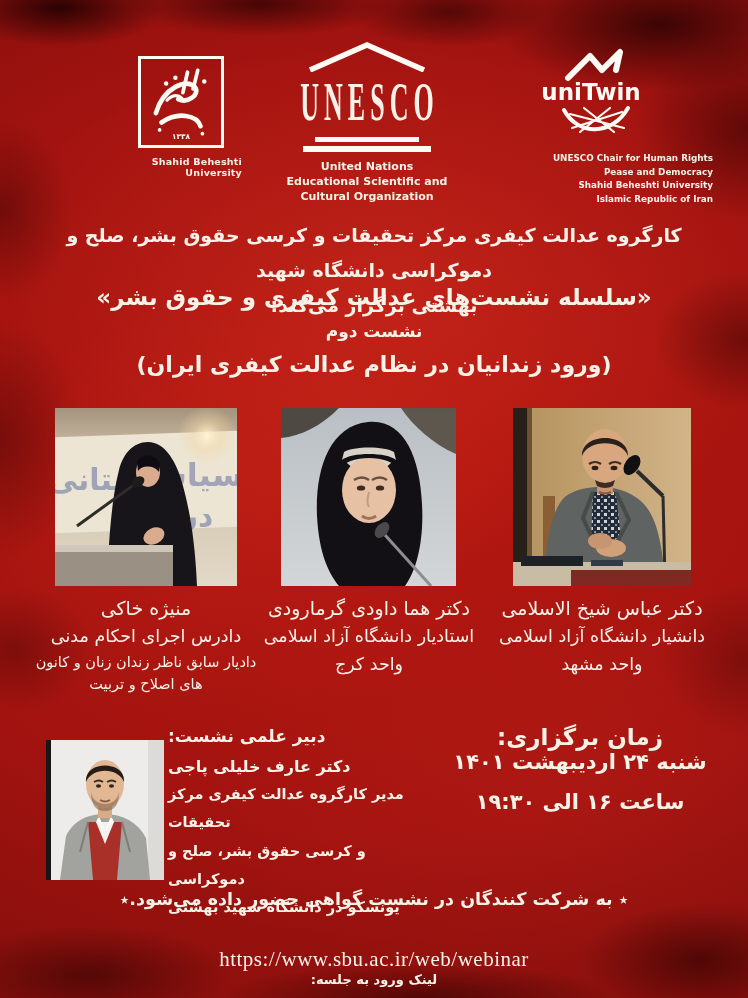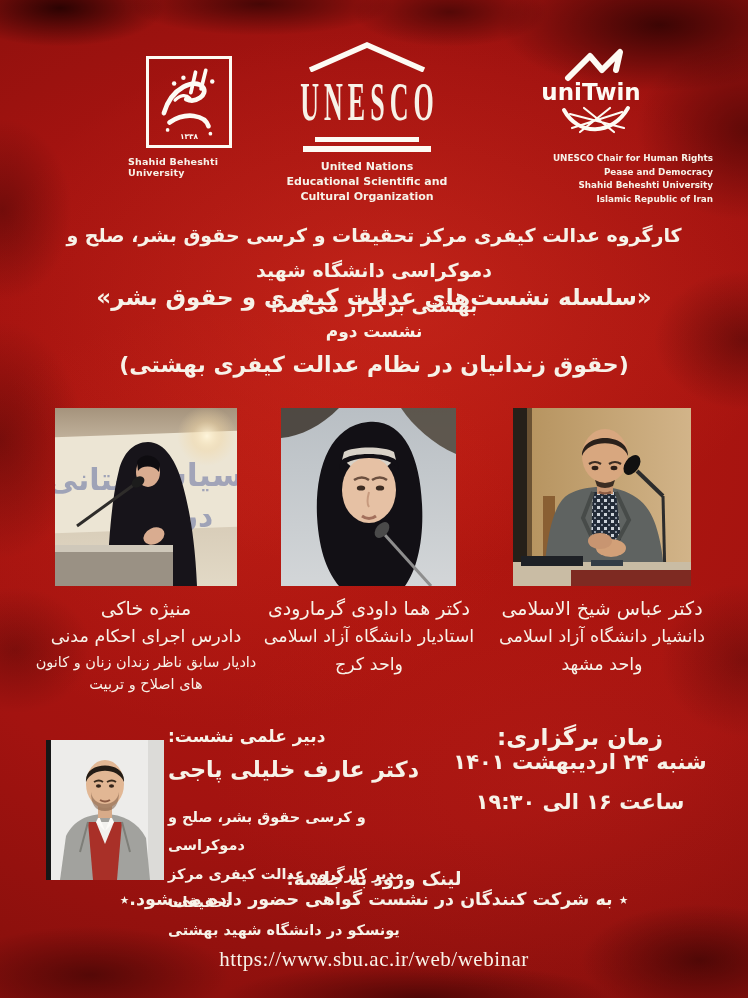--- a/index.html
+++ b/index.html
@@ -24,21 +24,21 @@
     radial-gradient(120px 110px at 745px 660px, rgba(40,2,2,.32), transparent 70%),
     radial-gradient(200px 70px at 90px 975px, rgba(30,0,0,.5), transparent 70%),
     radial-gradient(280px 50px at 420px 998px, rgba(30,0,0,.55), transparent 70%),
     radial-gradient(170px 80px at 700px 960px, rgba(30,0,0,.55), transparent 70%);
   }
   .abs{position:absolute}
   .rtl{direction:rtl}
   .ctr{text-align:center}
 
   
-  .sbu{left:128px;top:56px;width:122px;text-align:left}
+  .sbu{left:120px;top:56px;width:122px;text-align:right}
   .sbu-seal{width:86px;height:92px;margin:0 auto;border:3px solid #fdfbf4;display:block}
   .sbu-caption{font-size:9.5px;font-weight:bold;margin-top:8px;letter-spacing:.2px}
 
   .unesco{left:283px;top:42px;width:168px;text-align:center}
   .unesco-word{font-family:"Liberation Serif",serif;font-weight:bold;font-size:26px;letter-spacing:5px;
     transform:scaleY(2.15);transform-origin:center top;height:58px;line-height:1;margin-top:3px;padding-left:5px}
   .unesco-bar{background:#fdfbf4;margin:0 auto}
   .unesco-b1{width:104px;height:5px;margin-top:4px}
   .unesco-b2{width:128px;height:6px;margin-top:4px}
   .unesco-caption{font-size:11px;font-weight:bold;line-height:1.35;margin-top:8px}
@@ -64,29 +64,29 @@
   .cap .r1,.cap .r2{font-size:14.5px;line-height:1.55}
   .cap2 .r1,.cap3 .r1{font-size:17.5px;}
   .cap1{left:20px;width:252px}
   .cap2{left:260px;width:218px}
   .cap3{left:488px;width:228px}
 
   
   .sec-photo{left:46px;top:740px}
   .secretary{left:168px;top:726px;width:272px;text-align:left;font-weight:bold}
   .secretary .label{font-size:17px;margin-bottom:11px}
-  .secretary .name{font-size:22px;margin-bottom:21px}
+  .secretary .name{font-size:16px;margin-bottom:4px}
   .secretary .role{font-size:14.5px;line-height:1.95}
   .schedule{left:452px;top:724px;width:256px;text-align:center;font-weight:bold}
   .schedule .heading{font-size:23px;margin-bottom:0}
   .schedule .line{font-size:21px;margin-bottom:16px}
 
   
   .note{left:24px;top:889px;width:700px;font-size:17.5px;font-weight:bold}
-  .link-label{left:24px;top:868px;width:700px;font-size:18px;font-weight:bold}
+  .link-label{left:24px;top:972px;width:700px;font-size:13px;font-weight:bold}
   .url{left:24px;top:947px;width:700px;font-size:21px;font-family:"Liberation Serif",serif;text-align:center;letter-spacing:.5px}
 
   svg text{font-family:"DejaVu Sans",sans-serif}
 </style>
 </head>
 <body>
 
 <div class="poster">
 
   <div class="abs sbu">
@@ -140,21 +140,21 @@
       <div>Islamic Republic of Iran</div>
     </div>
   </div>
 
   <div class="abs organizer rtl ctr">
     <div>کارگروه عدالت کیفری مرکز تحقیقات و کرسی حقوق بشر، صلح و دموکراسی دانشگاه شهید</div>
     <div>بهشتی برگزار می‌کند:</div>
   </div>
   <h1 class="abs series rtl ctr">«سلسله نشست‌های عدالت کیفری و حقوق بشر»</h1>
   <div class="abs session rtl ctr">نشست دوم</div>
-  <h2 class="abs topic rtl ctr">(حقوق زندانیان در نظام عدالت کیفری بهشتی)</h2>
+  <h2 class="abs topic rtl ctr">(ورود زندانیان در نظام عدالت کیفری ایران)</h2>
 
   <svg class="abs photo ph1" width="182" height="178" viewBox="0 0 182 178">
     <defs>
       <radialGradient id="flare1">
           <stop offset="0" stop-color="#fff6dc" stop-opacity=".95"></stop>
           <stop offset=".5" stop-color="#f2d8a6" stop-opacity=".45"></stop>
           <stop offset="1" stop-color="#f2d8a6" stop-opacity="0"></stop>
         </radialGradient>
       <linearGradient id="p1bg" x1="0" y1="0" x2="0" y2="1">
           <stop offset="0" stop-color="#a5937c"></stop>
@@ -275,22 +275,22 @@
     <path d="M45,52 C47,68 71,68 73,52 C73,64 69,71 59,71 C49,71 45,64 45,52 Z" fill="#7b5b43" opacity=".55"></path>
     <path d="M48,42 q5,-3 9,0 M61,42 q5,-3 9,0" stroke="#3a2b1d" stroke-width="1.8" fill="none"></path>
     <ellipse cx="52.5" cy="46" rx="2.6" ry="1.8" fill="#33241a"></ellipse>
     <ellipse cx="65.5" cy="46" rx="2.6" ry="1.8" fill="#33241a"></ellipse>
     <path d="M54,60 q5,3 10,0" stroke="#8c5b43" stroke-width="2" fill="none"></path>
   </svg>
 
   <div class="abs secretary rtl">
     <div class="label">دبیر علمی نشست:</div>
     <div class="name">دکتر عارف خلیلی پاجی</div>
+    <div class="role">مدیر کارگروه عدالت کیفری مرکز تحقیقات</div>
     <div class="role">و کرسی حقوق بشر، صلح و دموکراسی</div>
-    <div class="role">مدیر کارگروه عدالت کیفری مرکز تحقیقات</div>
     <div class="role">یونسکو در دانشگاه شهید بهشتی</div>
   </div>
 
   <div class="abs schedule rtl">
     <div class="heading">زمان برگزاری:</div>
     <div class="line">شنبه ۲۴ اردیبهشت ۱۴۰۱</div>
     <div class="line">ساعت ۱۶ الی ۱۹:۳۰</div>
   </div>
 
   <div class="abs note rtl ctr">٭ به شرکت کنندگان در نشست گواهی حضور داده می‌شود.٭</div>

